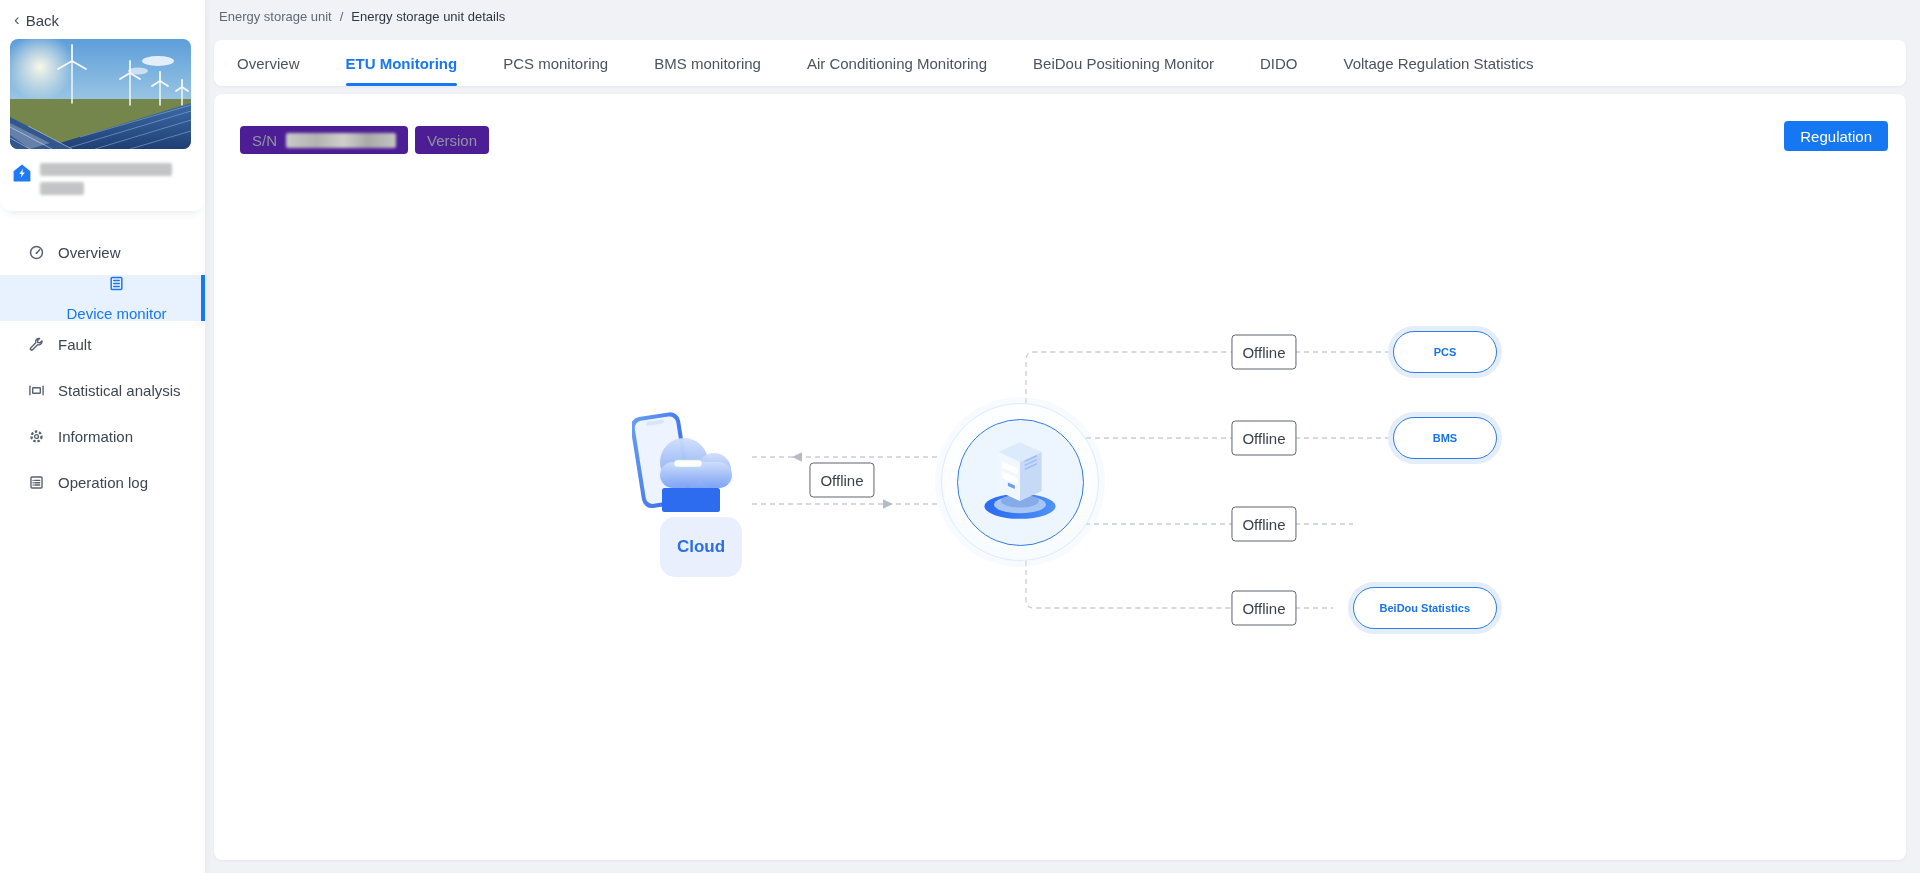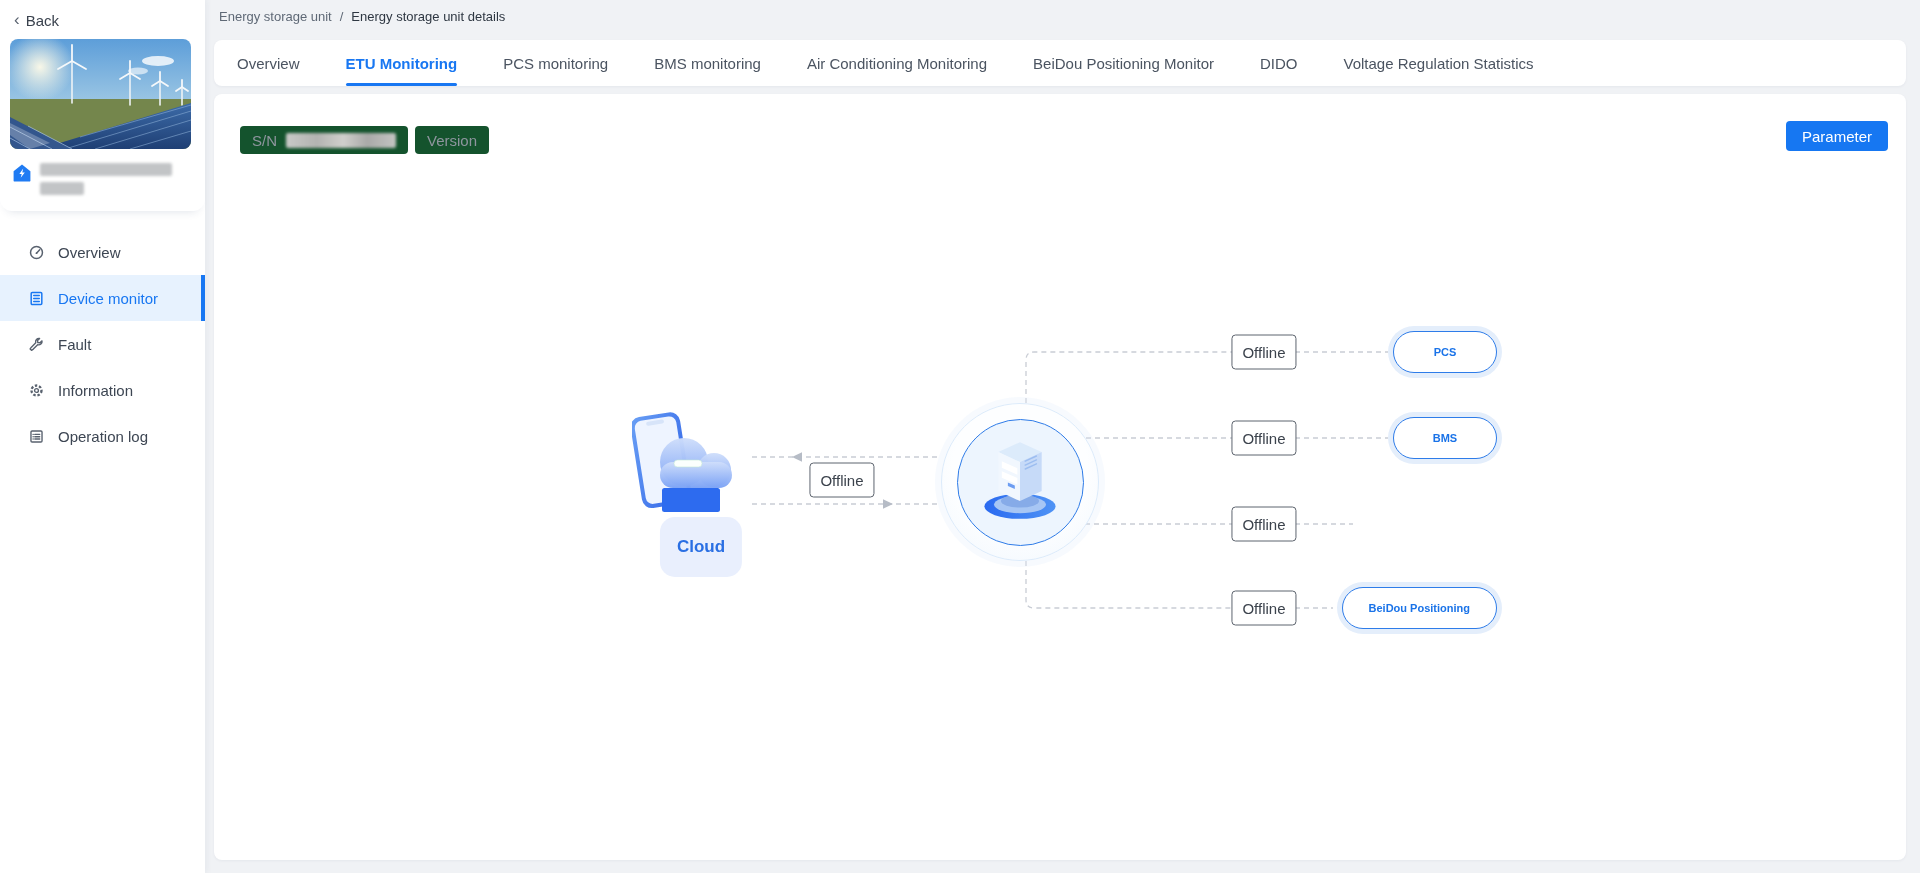--- a/index.html
+++ b/index.html
@@ -27,21 +27,21 @@
   .blur-line { background:#c2c4c6; filter:blur(1.6px); border-radius:2px; height:13px; }
   .station-lines .blur-line:first-child { width:132px; margin-bottom:6px; }
   .station-lines .blur-line:last-child { width:44px; }
 
   .menu { margin-top:18px; }
   .menu-item {
     position:relative; display:flex; align-items:center; gap:13px;
     height:46px; padding-left:28px; font-size:15px; color:#3d4653; cursor:pointer;
   }
   .menu-item .mi-icon { width:17px; height:17px; color:#59626f; display:flex; }
-  .menu-item.active { background:#e7f2fe; color:#1877f2; }
+  .menu-item.active { background:#e7f2fe; color:#1877f2;flex-direction:column; }
   .menu-item.active .mi-icon { color:#1877f2; }
   .menu-item.active::after {
     content:""; position:absolute; right:0; top:0; bottom:0; width:4px; background:#1877f2;
   }
 
   
   .breadcrumb {
     position:absolute; left:219px; top:9px; font-size:13px; color:#5f6976;
     display:flex; gap:8px; align-items:center;
   }
@@ -57,21 +57,21 @@
   .tab.active { color:#1877f2; font-weight:700; }
   .tab.active::after { content:""; position:absolute; left:0; right:0; bottom:0;
     height:3px; border-radius:2px; background:#1877f2; }
 
   .content-card {
     position:absolute; left:214px; top:94px; right:14px; bottom:13px;
     background:#fff; border-radius:8px; box-shadow:0 1px 3px rgba(25,45,80,.05);
     overflow:hidden;
   }
   .meta-badge {
-    position:absolute; top:32px; height:28px; background:#14532d; border-radius:4px;
+    position:absolute; top:32px; height:28px; background:#4c1d95; border-radius:4px;
     display:flex; align-items:center; gap:9px; padding:0 12px;
     font-size:15px; color:#8e959e;
   }
   .sn-badge { left:26px; }
   .version-badge { left:201px; }
   .sn-blur { width:110px; height:15px; border-radius:2px; filter:blur(1.6px);
     background:linear-gradient(90deg,#c9c9c7,#b3b3b1 28%,#d0cfcc 52%,#a9a9a8 74%,#c4c4c2); }
   .parameter-btn {
     position:absolute; top:27px; right:18px; height:30px; padding:0 16px;
     background:#1677f2; color:#fff; border:none; border-radius:4px;
@@ -225,20 +225,30 @@
       <div class="menu-item">
         <span class="mi-icon">
           <svg viewBox="0 0 16 16" fill="none" stroke="currentColor" stroke-width="1.3" stroke-linecap="round" stroke-linejoin="round">
             <path d="M13.2 4.6a3.2 3.2 0 0 1-4.1 3.6L5 12.3l-1.7 1.2-1.3-1.3L3.2 10.5 7.3 6.4a3.2 3.2 0 0 1 3.6-4.1L9 4.2l.2 2 2 .2z"></path>
           </svg>
           </span>
         <span>Fault</span>
       </div>
       <div class="menu-item">
         <span class="mi-icon">
+          <svg viewBox="0 0 16 16" fill="none" stroke="currentColor" stroke-width="1.3" stroke-linecap="round">
+            <line x1="1.8" y1="4" x2="1.8" y2="12"></line>
+              <line x1="14.2" y1="4" x2="14.2" y2="12"></line>
+              <rect x="4.4" y="5.4" width="7.2" height="5.2" rx="0.6"></rect>
+          </svg>
+          </span>
+        <span>Statistical analysis</span>
+      </div>
+      <div class="menu-item">
+        <span class="mi-icon">
           <svg viewBox="0 0 16 16" fill="none" stroke="currentColor">
             <circle cx="8" cy="8" r="4.7" stroke-width="2.2" stroke-dasharray="2.3 1.7"></circle>
               <circle cx="8" cy="8" r="1.8" stroke-width="1.3"></circle>
           </svg>
           </span>
         <span>Information</span>
       </div>
       <div class="menu-item">
         <span class="mi-icon">
           <svg viewBox="0 0 16 16" fill="none" stroke="currentColor" stroke-width="1.3" stroke-linecap="round">
@@ -275,21 +285,21 @@
 
   <div class="content-card">
 
     <div class="meta-badge sn-badge">
       <span>S/N</span>
       <span class="sn-blur"></span>
     </div>
     <div class="meta-badge version-badge">
       <span>Version</span>
     </div>
-    <button class="parameter-btn">Parameter</button>
+    <button class="parameter-btn">Regulation</button>
 
     <svg class="connectors" viewBox="0 0 1692 766">
       <g fill="none" stroke="#c9cdd5" stroke-width="1.3" stroke-dasharray="5 4">
         <path d="M538 363 H 726"></path>
         <path d="M538 410 H 726"></path>
         <path d="M812 309 V 266 Q 812 258 820 258 H 1019"></path>
         <path d="M872 344 H 1019"></path>
         <path d="M871 430 H 1019"></path>
         <path d="M812 467 V 506 Q 812 514 820 514 H 1019"></path>
         <path d="M1081 258 H 1174"></path>
@@ -357,16 +367,16 @@
       </div>
     </div>
 
     <div class="diagram-el status-badge" style="left:1050px; top:258px;">Offline</div>
     <div class="diagram-el status-badge" style="left:1050px; top:344px;">Offline</div>
     <div class="diagram-el status-badge" style="left:1050px; top:430px;">Offline</div>
     <div class="diagram-el status-badge" style="left:1050px; top:514px;">Offline</div>
 
     <div class="diagram-el node-pill" style="top:258px;">PCS</div>
     <div class="diagram-el node-pill" style="top:344px;">BMS</div>
-    <div class="diagram-el node-pill" style="top:514px;">BeiDou Positioning</div>
+    <div class="diagram-el node-pill" style="top:514px;">BeiDou Statistics</div>
 
   </div>
 </div>
 
 </body></html>

